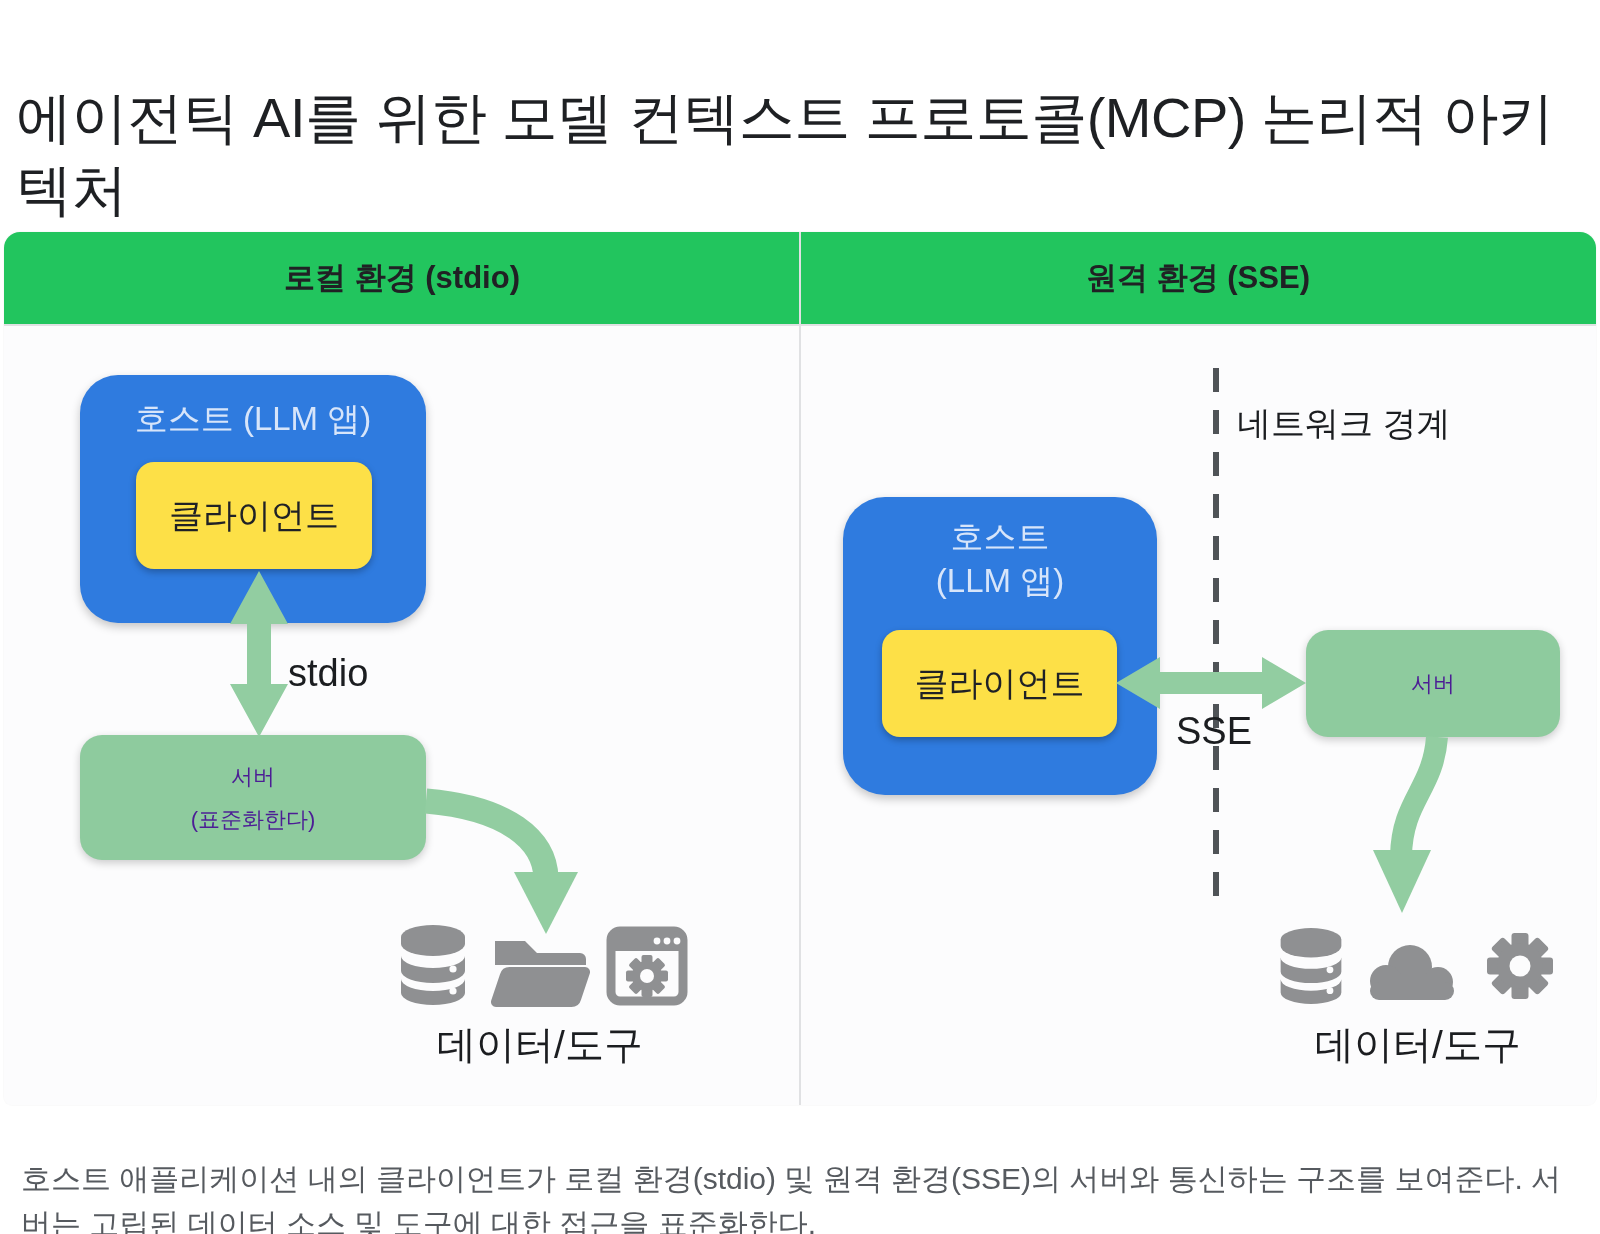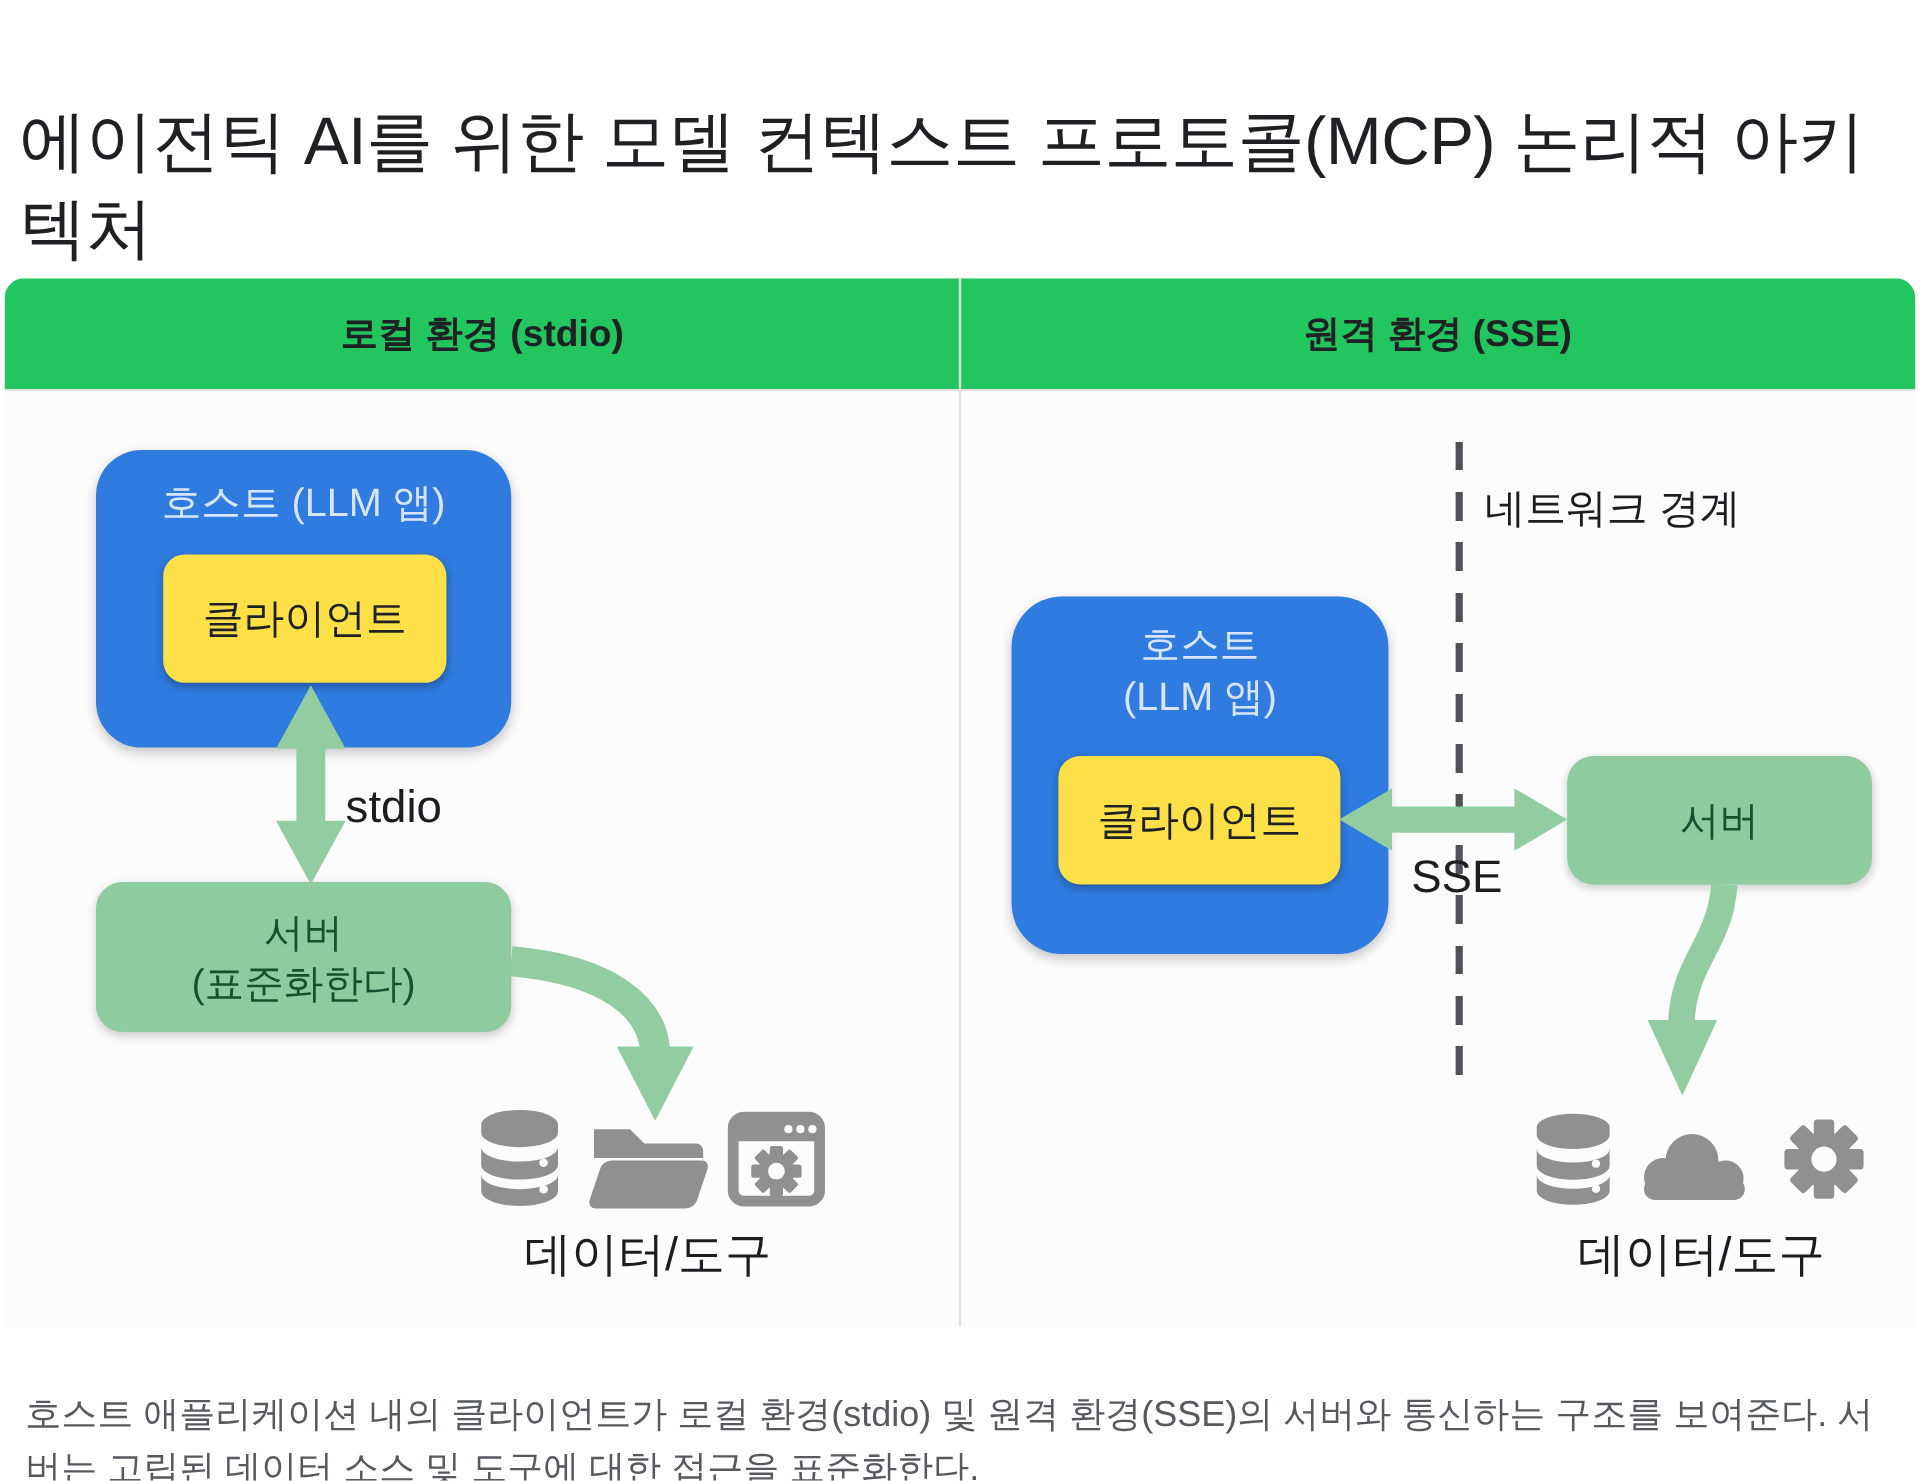--- a/index.html
+++ b/index.html
@@ -23,22 +23,22 @@
   
   .host-box{position:absolute;background:#2f7bdf;border-radius:38px;
     box-shadow:0 4px 10px rgba(0,0,0,0.22);}
   .host-label{position:absolute;left:0;width:100%;text-align:center;
     color:#d7e5fa;font-size:33px;font-weight:500;line-height:44px;}
   .client-box{position:absolute;background:#fde047;border-radius:18px;
     box-shadow:0 3px 7px rgba(0,0,0,0.28);display:flex;align-items:center;justify-content:center;
     font-size:34px;font-weight:500;color:#1f2126;}
   .server-box{position:absolute;background:#8ecb9e;border-radius:22px;
     box-shadow:0 3px 8px rgba(0,0,0,0.20);display:flex;flex-direction:column;
-    align-items:center;justify-content:center;font-size:33px;font-weight:500;
-    color:#14532d;line-height:43px;text-align:center;}
+    align-items:center;justify-content:center;font-size:22px;font-weight:500;
+    color:#4c1d95;line-height:43px;text-align:center;}
 
   .transport-label{position:absolute;font-size:38px;font-weight:500;color:#1b1d20;}
   .boundary-label{position:absolute;left:1237px;top:388px;font-size:34px;font-weight:500;color:#1b1d20;margin-top:13px;}
   .dashed-line{position:absolute;left:1213px;top:368px;width:6px;height:528px;
     background:repeating-linear-gradient(to bottom,#4f5357 0 24px,transparent 24px 42px);}
 
   .data-tools-label{position:absolute;width:320px;text-align:center;
     font-size:39px;font-weight:500;color:#1b1d20;}
 
   .icon{position:absolute;}

